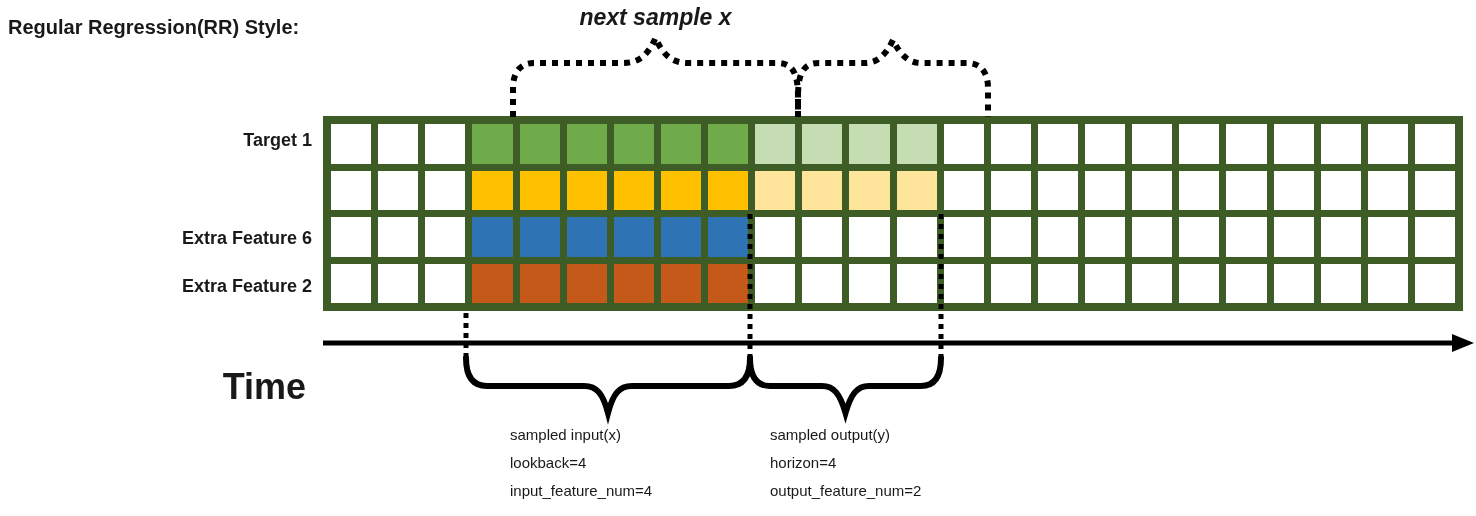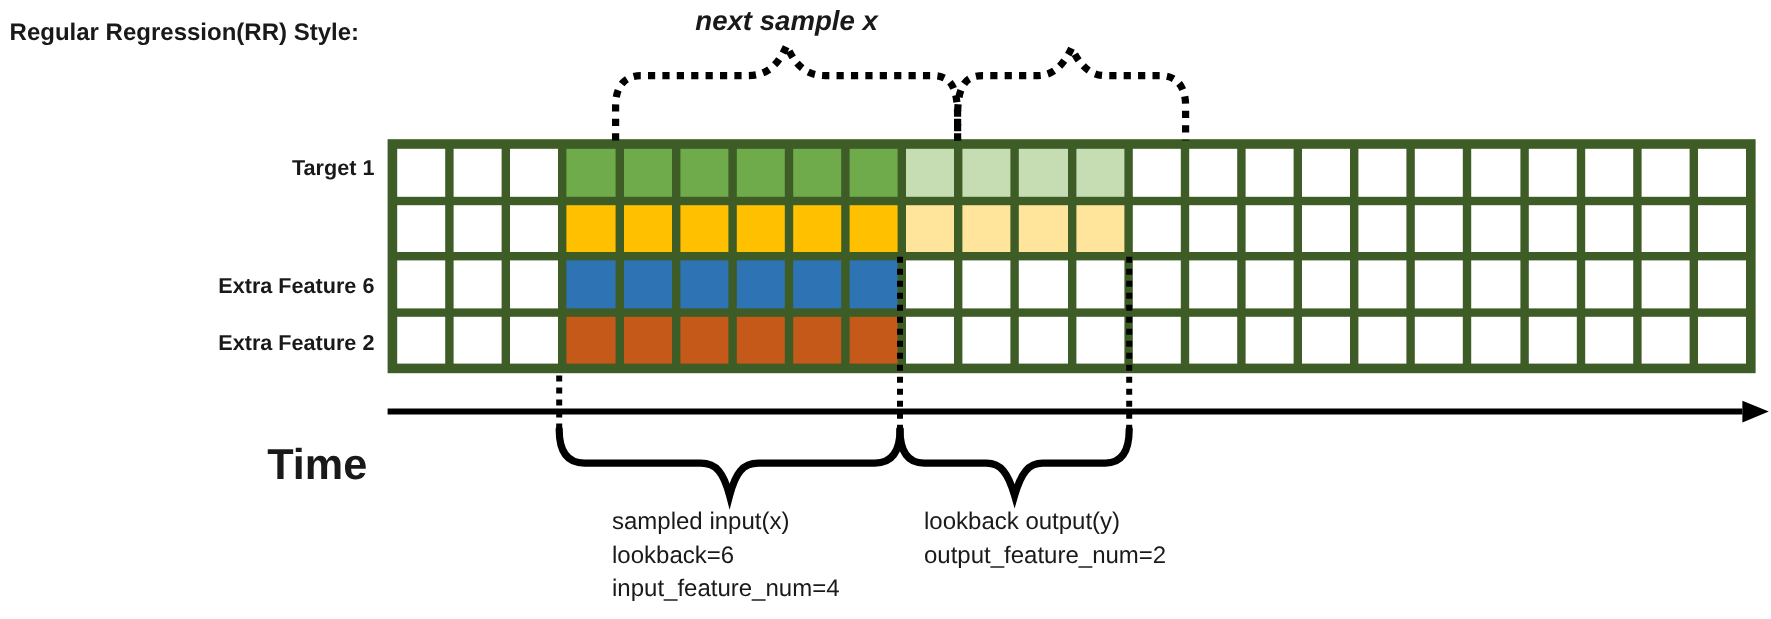--- a/index.html
+++ b/index.html
@@ -26,21 +26,21 @@
     display:grid; grid-template-columns:repeat(24,1fr); grid-template-rows:repeat(4,1fr);
     gap:7px; padding:8px; box-sizing:border-box;
   }
   .cell { width:100%; height:100%; }
   .time-label {
     position:absolute; left:180px; width:126px; top:326px; text-align:right;
     font-size:36px; font-weight:bold; white-space:nowrap;margin-top:40px;
   }
   .overlay { position:absolute; left:0; top:0; pointer-events:none; }
   .note {
-    position:absolute; top:421px; font-size:20px; line-height:28px;
+    position:absolute; top:421px; font-size:15px; line-height:28px;
     font-weight:normal; white-space:nowrap;
   }
   .note.input-note { left:510px; }
   .note.output-note { left:770px; }
 </style>
 </head>
 <body>
 
 <div class="canvas">
 
@@ -170,21 +170,22 @@
 
     <path d="M 466,358 C 466,374 471,386 487,386 L 584,386 C 597,386 603,394 608,413
          C 613,394 619,386 632,386 L 729,386 C 745,386 750,374 750,358" fill="none" stroke="#000000" stroke-width="6" stroke-linecap="round"></path>
 
     <path d="M 750,358 C 750,374 755,386 770,386 L 822,386 C 834,386 840,394 845.5,413
          C 851,394 857,386 869,386 L 921,386 C 936,386 941,374 941,358" fill="none" stroke="#000000" stroke-width="6" stroke-linecap="round"></path>
   </svg>
 
   <div class="note input-note">
     <div>sampled input(x)</div>
-    <div>lookback=6</div>
+    <div>lookback=4</div>
     <div>input_feature_num=4</div>
   </div>
   <div class="note output-note">
-    <div>lookback output(y)</div>
+    <div>sampled output(y)</div>
+    <div>horizon=4</div>
     <div>output_feature_num=2</div>
   </div>
 
 </div>
 
 </body></html>

